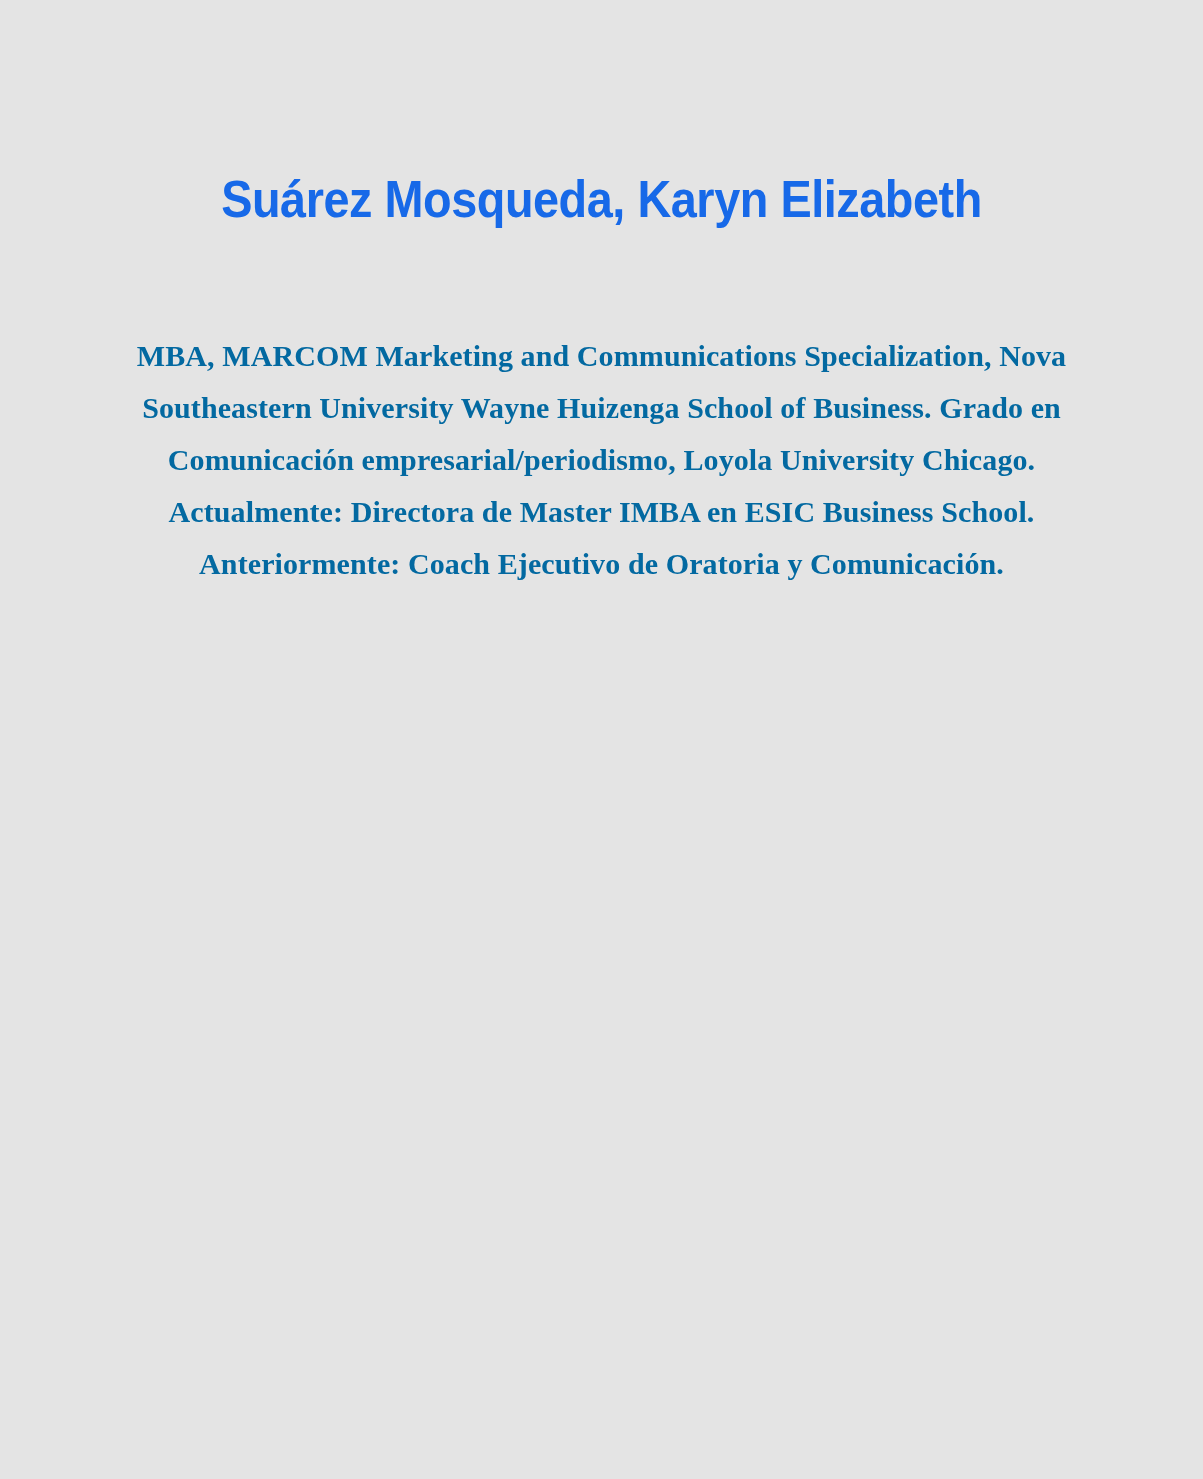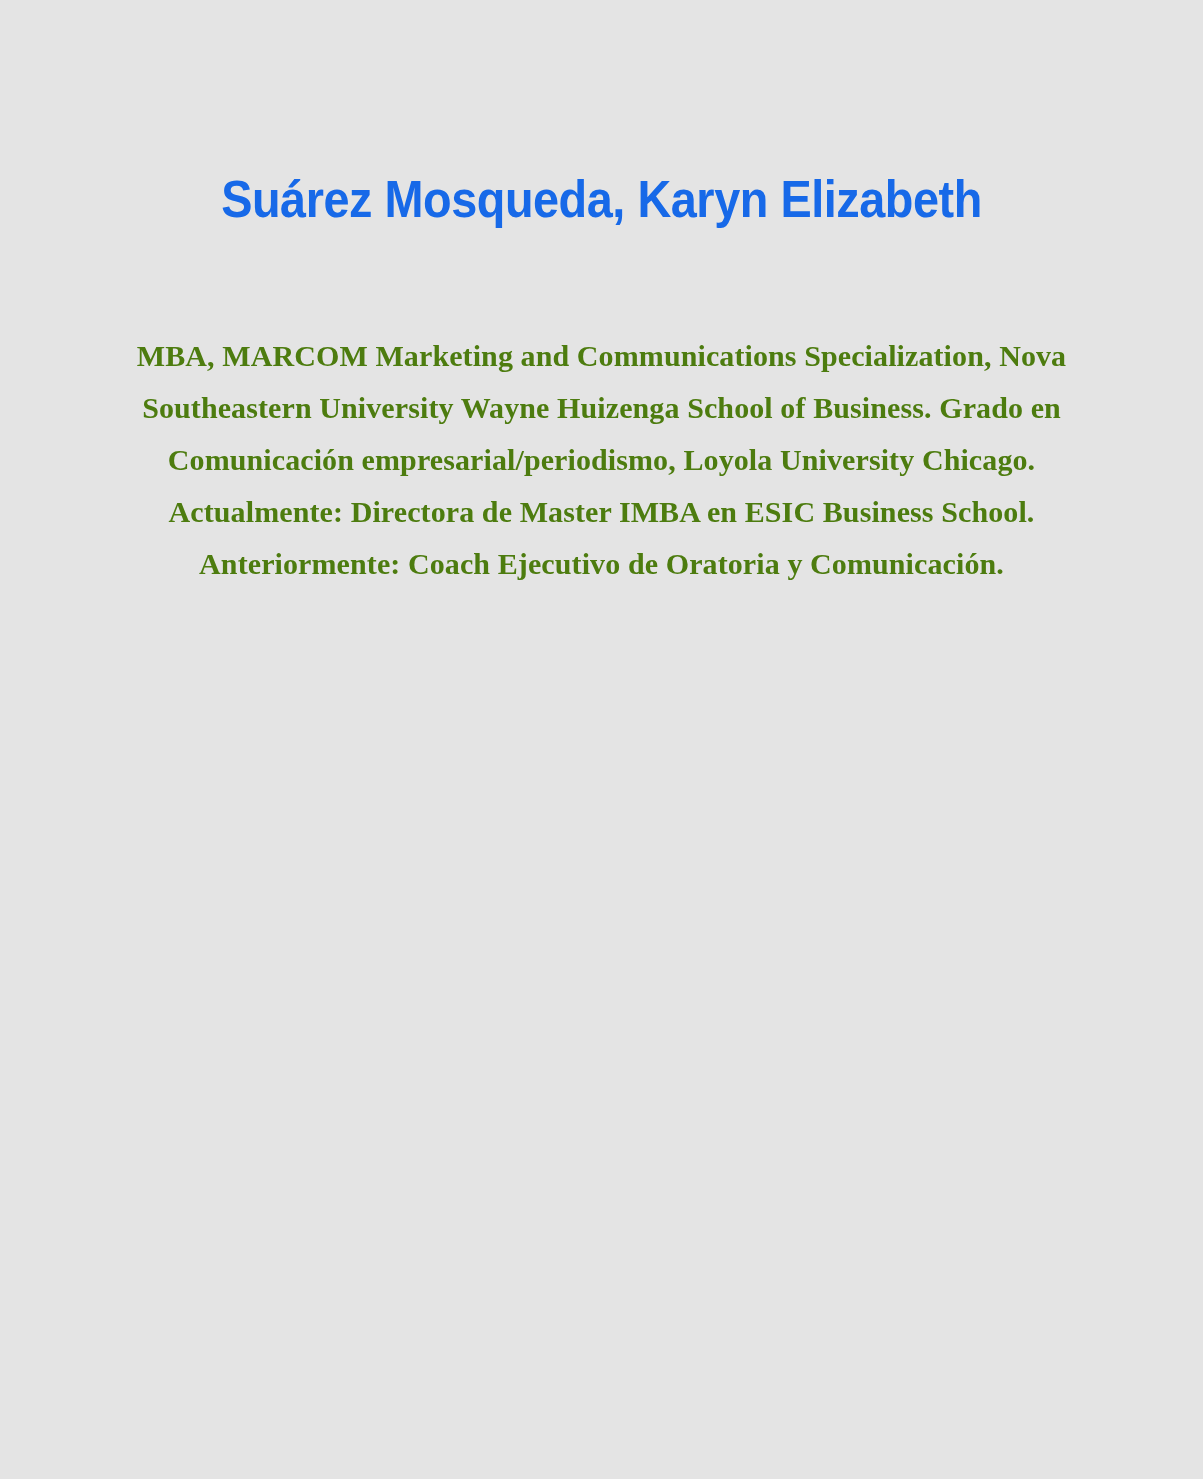--- a/index.html
+++ b/index.html
@@ -44,21 +44,21 @@
     transform: scaleX(0.9);
     transform-origin: center center;
     white-space: nowrap;
   }
   .profile-bio {
     position: absolute;
     left: 120px;
     top: 300px;
     width: 963px;
     text-align: center;
-    color: #4d7c0f;
+    color: #0369a1;
     font-family: "Liberation Serif", serif;
     font-weight: bold;
     font-size: 30px;
     line-height: 52px;
     letter-spacing: 0.1px;
   }
 </style>
 </head>
 <body>
 

